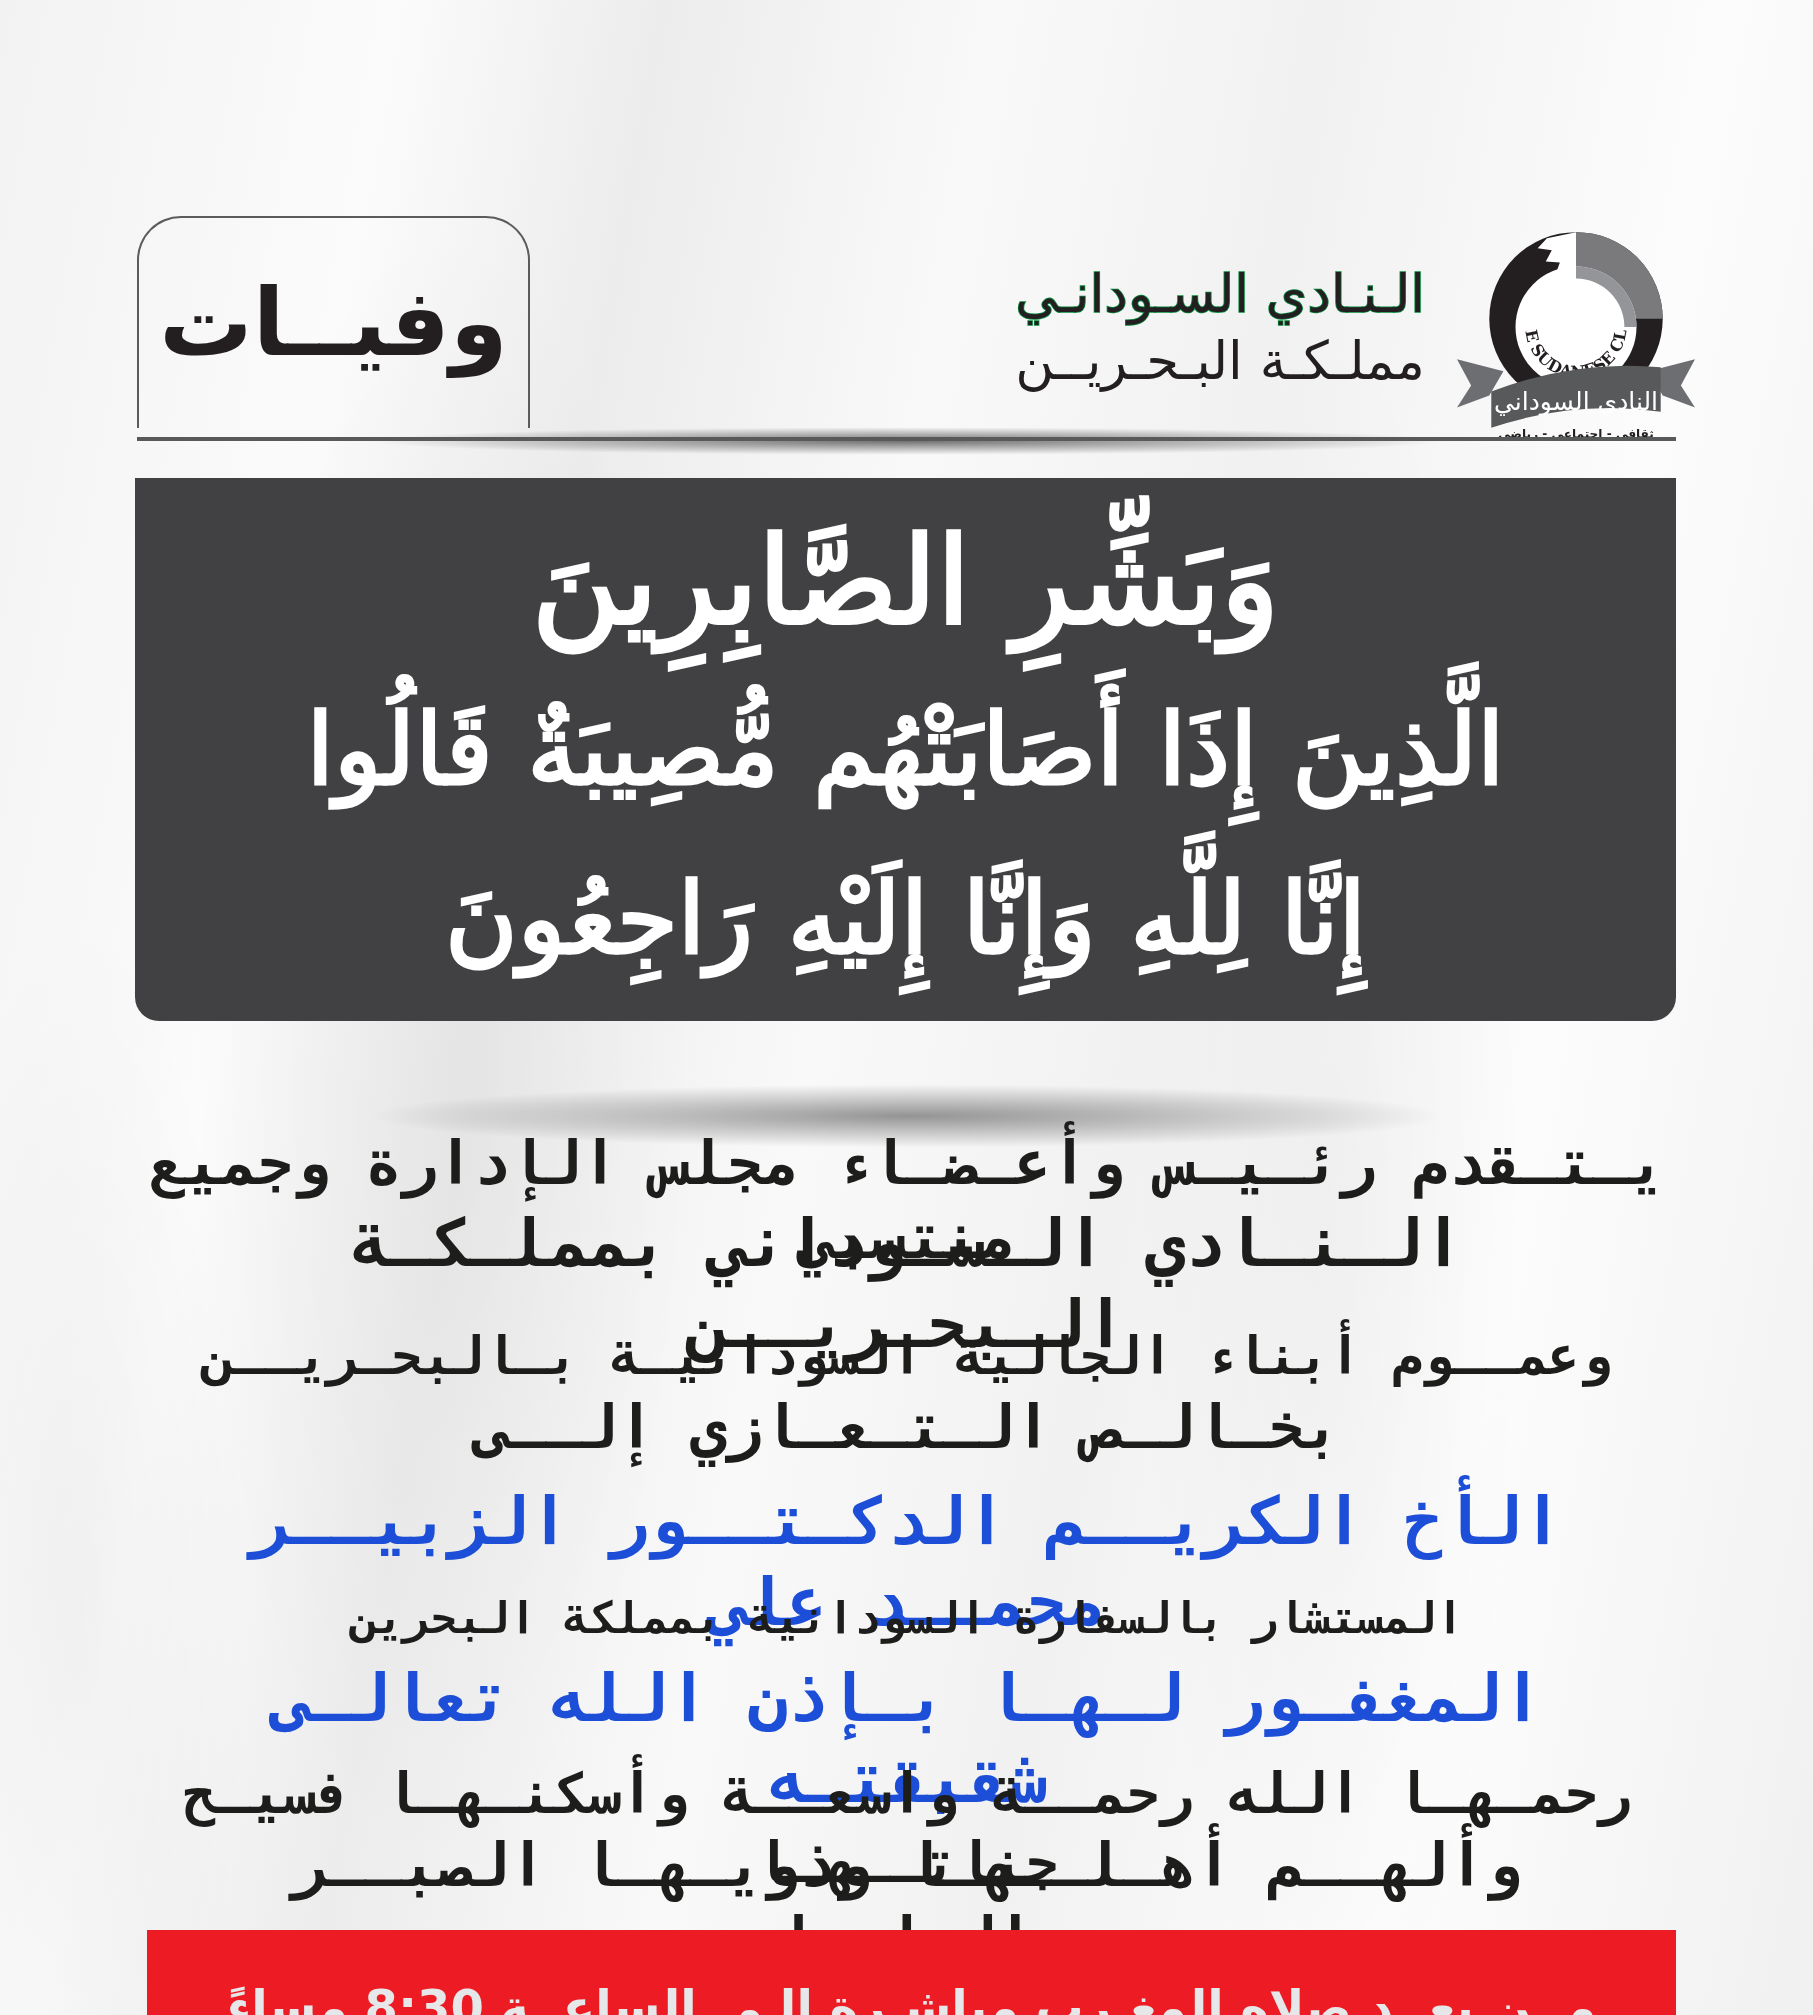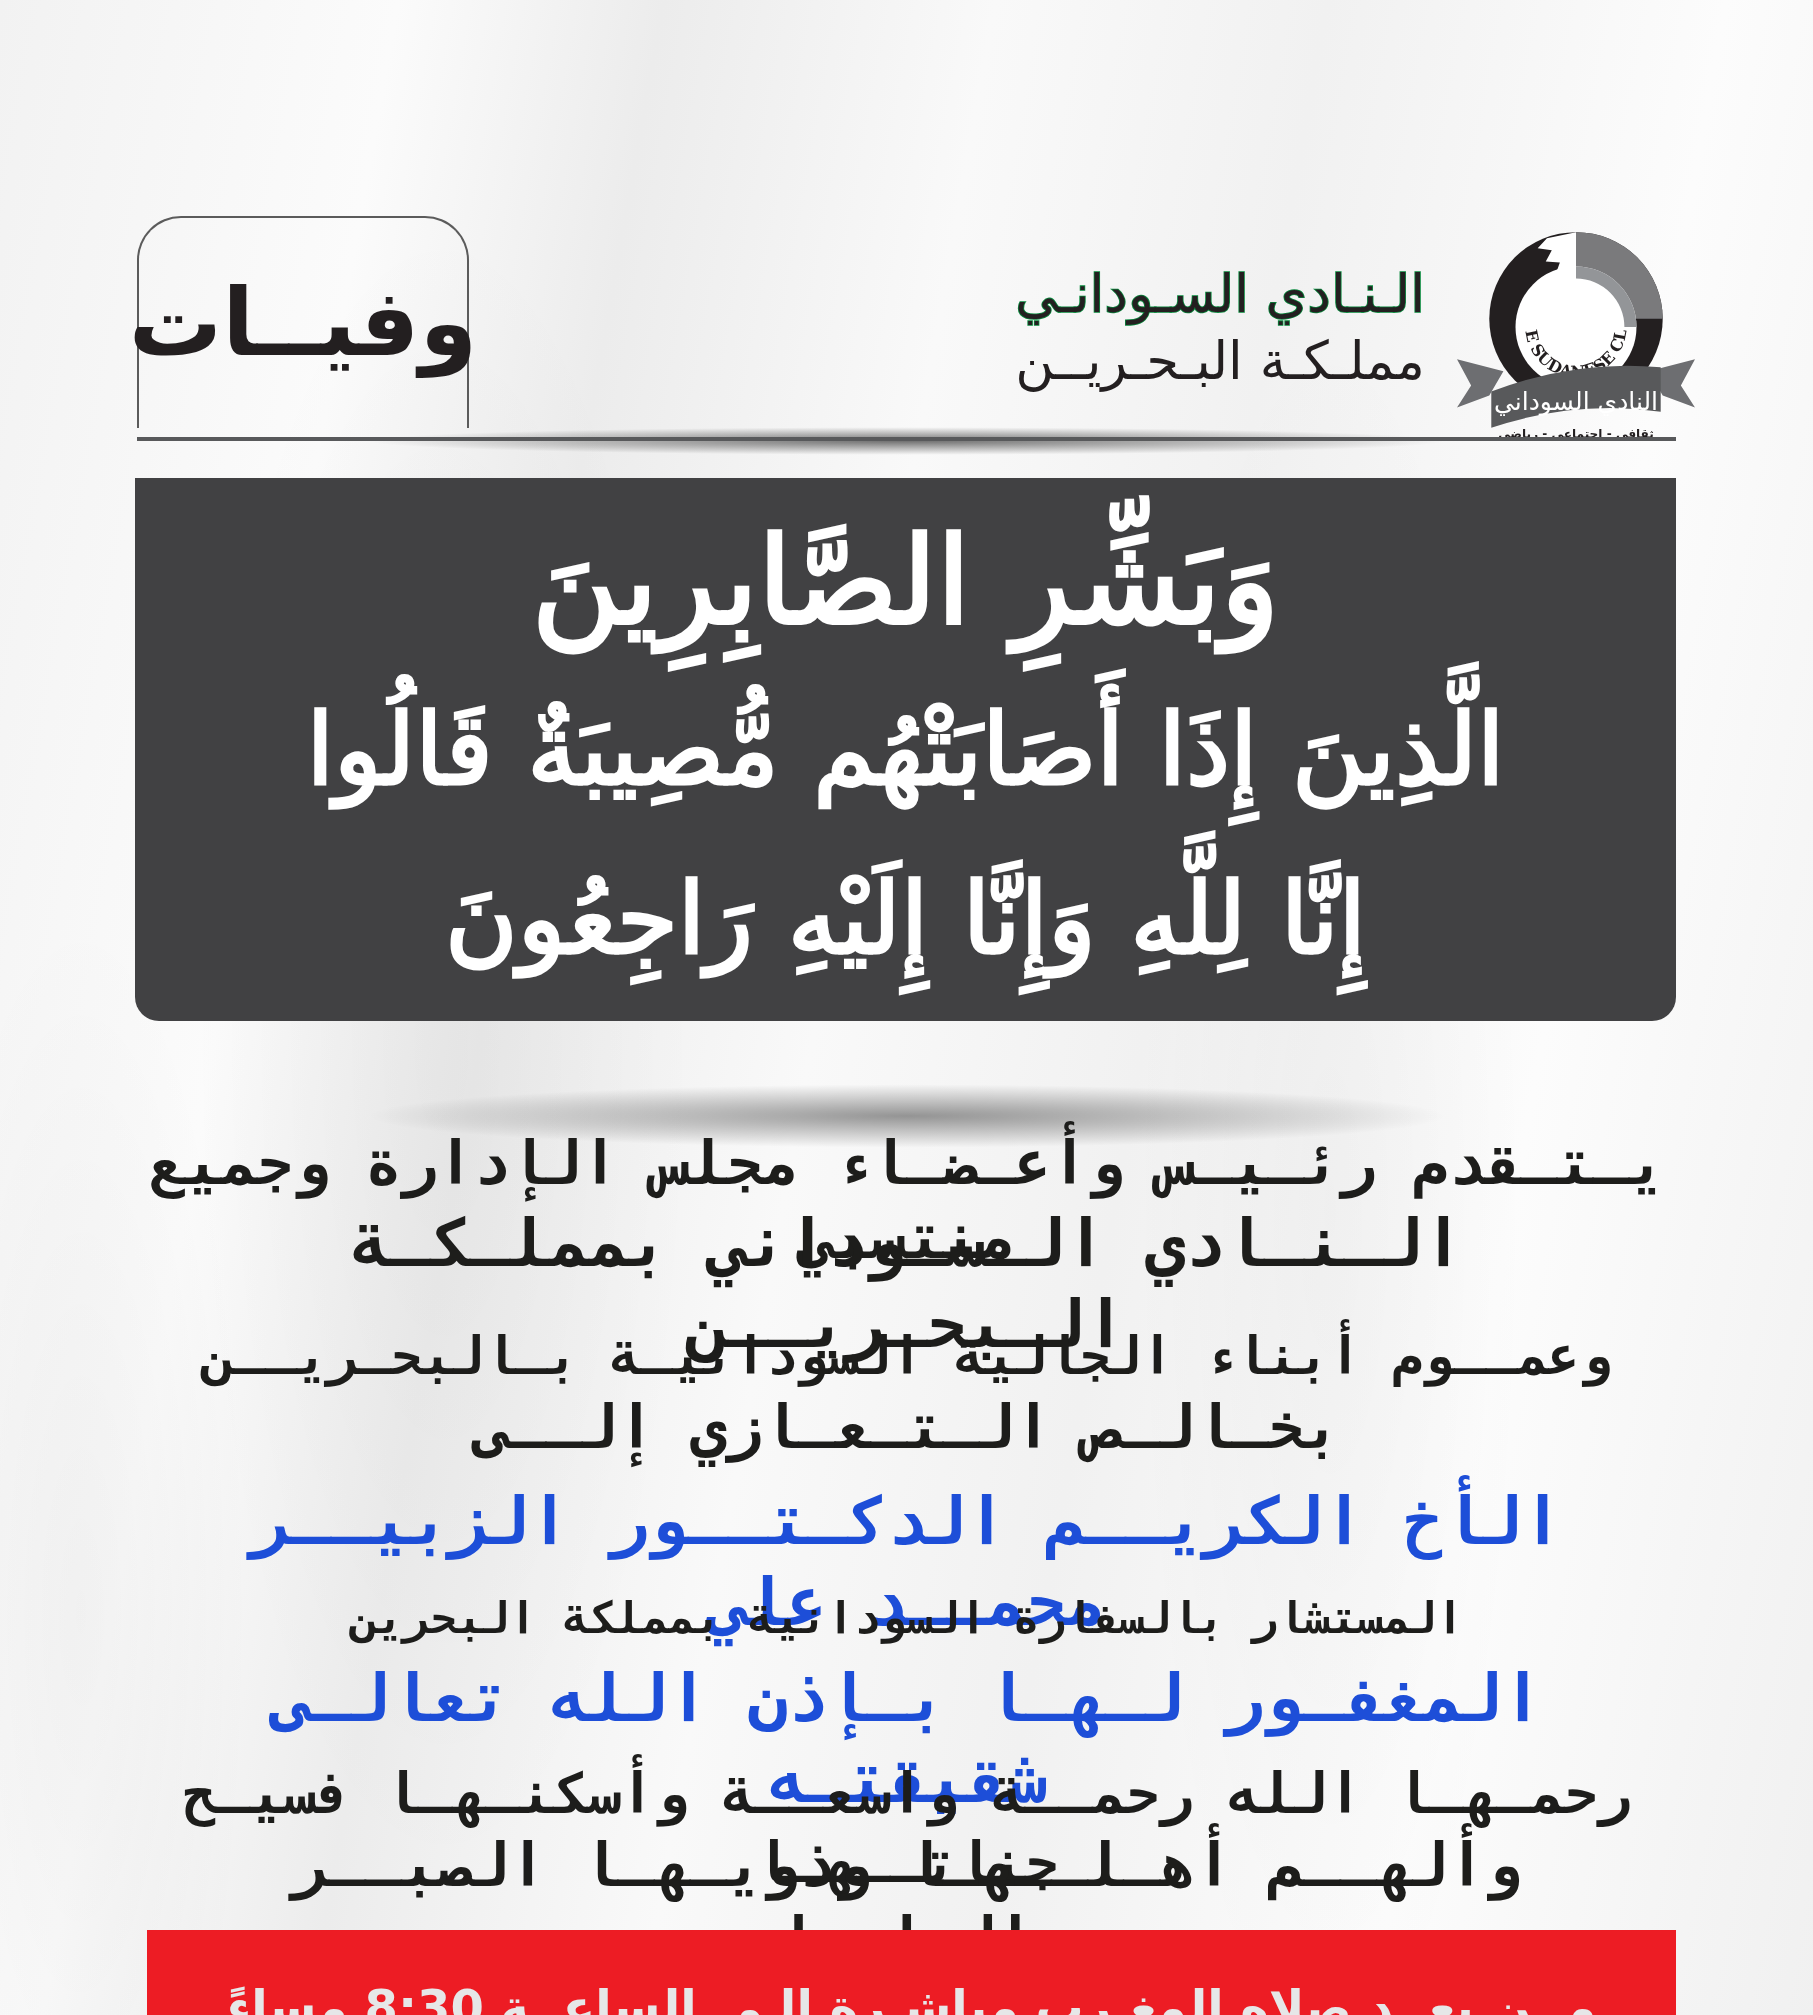--- a/index.html
+++ b/index.html
@@ -10,21 +10,21 @@
   }
   .abs { position:absolute; }
   .drape { position:absolute; inset:0; pointer-events:none;
     background:
       radial-gradient(ellipse 363px 1209px at 443px 1048px, rgba(0,0,0,0.035), transparent 70%),
       radial-gradient(ellipse 282px 1290px at 1330px 1209px, rgba(0,0,0,0.03), transparent 70%),
       radial-gradient(ellipse 242px 1008px at 81px 1612px, rgba(0,0,0,0.04), transparent 70%);
   }
   
   .tab-box {
-    left:137px; top:216px; width:332px; height:212px;
+    left:137px; top:216px; width:393px; height:212px;
     border:2.8px solid #5b5b5b; border-bottom:none;
     border-radius:44px 44px 0 0; box-sizing:border-box;
     display:flex; align-items:center; justify-content:center;
   }
   .tab-title { font-size:93px; font-weight:bold; color:#231f20; direction:rtl; letter-spacing:-1.6px; }
   .club-name {
     right:389px; top:262px; text-align:right; direction:rtl;
   }
   .club-line1 { font-size:53px; color:#231f20; line-height:64px;
     -webkit-text-stroke:1.6px #0a8a3e; paint-order:stroke fill; }

